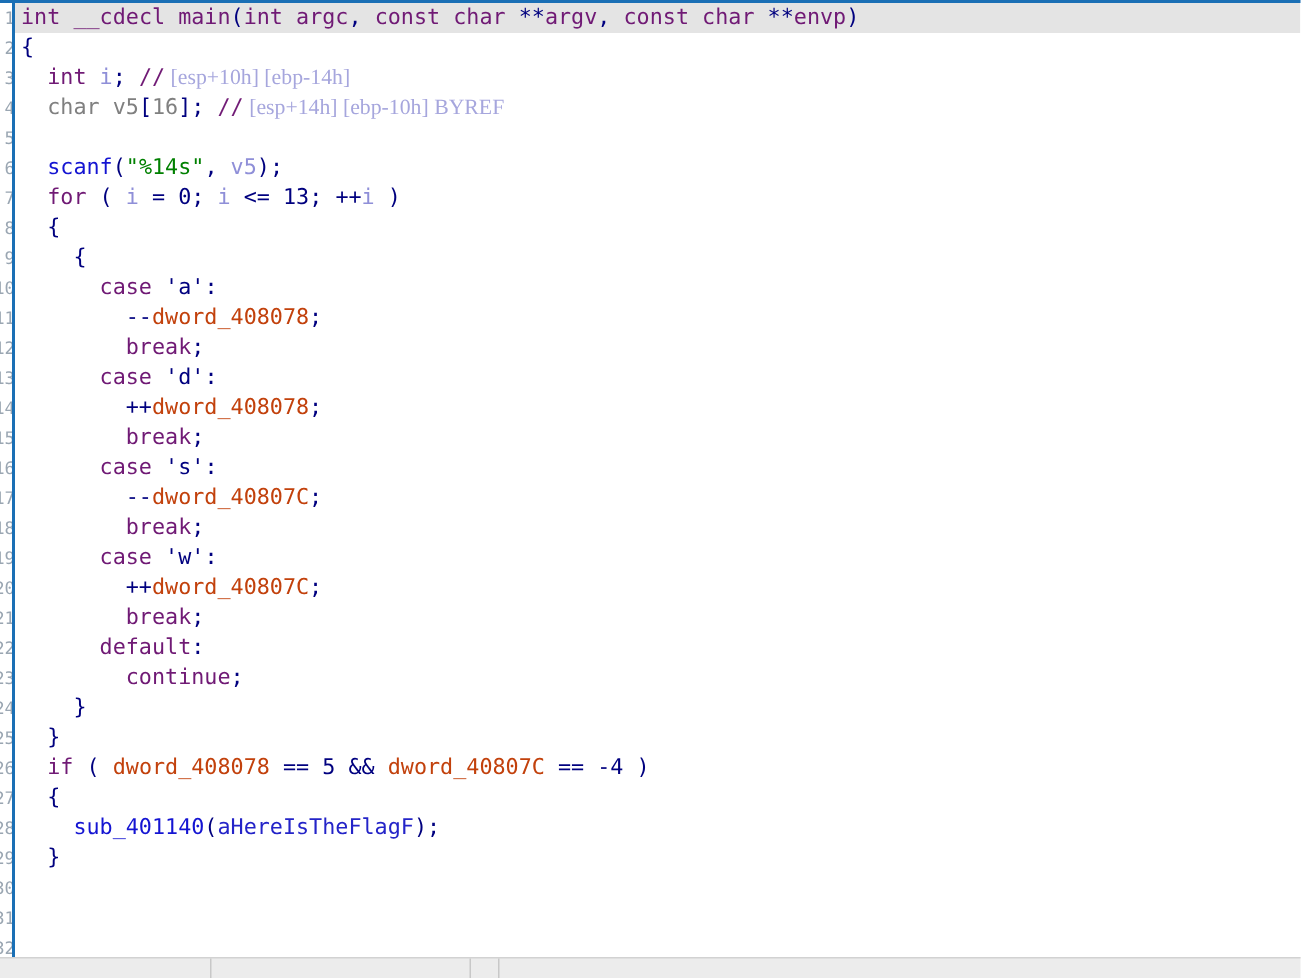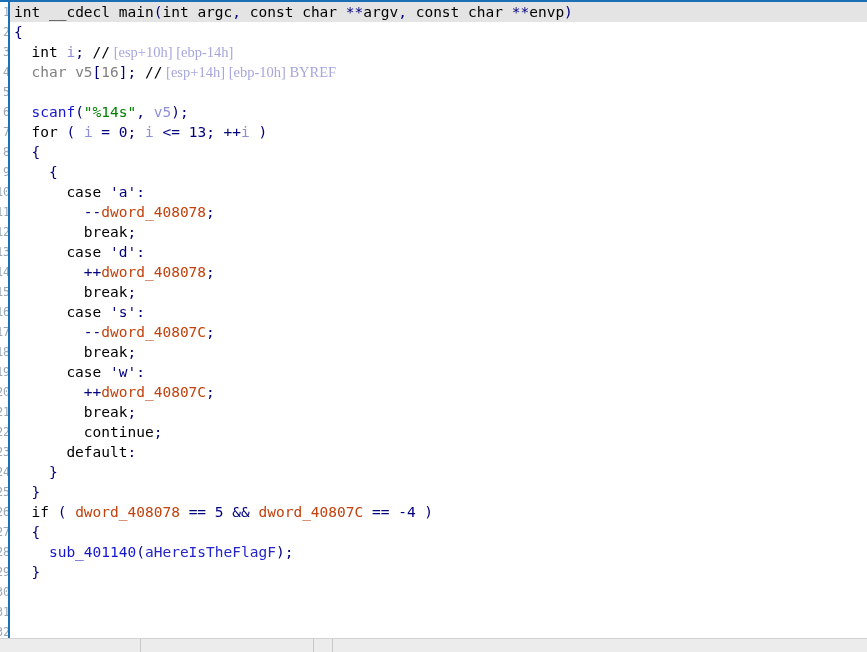--- a/index.html
+++ b/index.html
@@ -88,21 +88,21 @@
     font-size: 14.5px;
     font-family: "DejaVu Sans Mono", "Liberation Mono", monospace;
     padding-left: 4px;
     color: #131a8a;
   }
   .line.current {
     background: #e4e4e4;
   }
 
   
-  .kw   { color: #000000; }              
+  .kw   { color: #701a75; }              
   .punc { color: #00007f; }
   .num  { color: #00007f; }
   .fn   { color: #1414d2; }              
   .sym  { color: #c2410c; }              
   .gsym { color: #2424c8; }              
   .var  { color: #8f8fd8; }              
   .lvar { color: #808080; }              
   .type { color: #808080; }              
   .cmt  { color: #a6a6dd; font-family: Liberation Serif, serif; }              
   .str  { color: #008000; }              
@@ -195,22 +195,22 @@
         <div class="line"><span class="punc">        </span><span class="kw">break</span><span class="punc">;</span></div>
         <div class="line"><span class="punc">      </span><span class="kw">case</span><span class="punc"> </span><span class="chr">'d'</span><span class="punc">:</span></div>
         <div class="line"><span class="punc">        ++</span><span class="sym">dword_408078</span><span class="punc">;</span></div>
         <div class="line"><span class="punc">        </span><span class="kw">break</span><span class="punc">;</span></div>
         <div class="line"><span class="punc">      </span><span class="kw">case</span><span class="punc"> </span><span class="chr">'s'</span><span class="punc">:</span></div>
         <div class="line"><span class="punc">        --</span><span class="sym">dword_40807C</span><span class="punc">;</span></div>
         <div class="line"><span class="punc">        </span><span class="kw">break</span><span class="punc">;</span></div>
         <div class="line"><span class="punc">      </span><span class="kw">case</span><span class="punc"> </span><span class="chr">'w'</span><span class="punc">:</span></div>
         <div class="line"><span class="punc">        ++</span><span class="sym">dword_40807C</span><span class="punc">;</span></div>
         <div class="line"><span class="punc">        </span><span class="kw">break</span><span class="punc">;</span></div>
+        <div class="line"><span class="punc">      </span><span class="kw">default</span><span class="punc">:</span></div>
         <div class="line"><span class="punc">        </span><span class="kw">continue</span><span class="punc">;</span></div>
-        <div class="line"><span class="punc">      </span><span class="kw">default</span><span class="punc">:</span></div>
         <div class="line"><span class="punc">    }</span></div>
         <div class="line"><span class="punc">  }</span></div>
         <div class="line"><span class="punc">  </span><span class="kw">if</span><span class="punc"> ( </span><span class="sym">dword_408078</span><span class="punc"> == </span><span class="num">5</span><span class="punc"> &amp;&amp; </span><span class="sym">dword_40807C</span><span class="punc"> == </span><span class="num">-4</span><span class="punc"> )</span></div>
         <div class="line"><span class="punc">  {</span></div>
         <div class="line"><span class="punc">    </span><span class="fn">sub_401140</span><span class="punc">(</span><span class="gsym">aHereIsTheFlagF</span><span class="punc">);</span></div>
         <div class="line"><span class="punc">  }</span></div>
       </div>
 
   </div>
 

